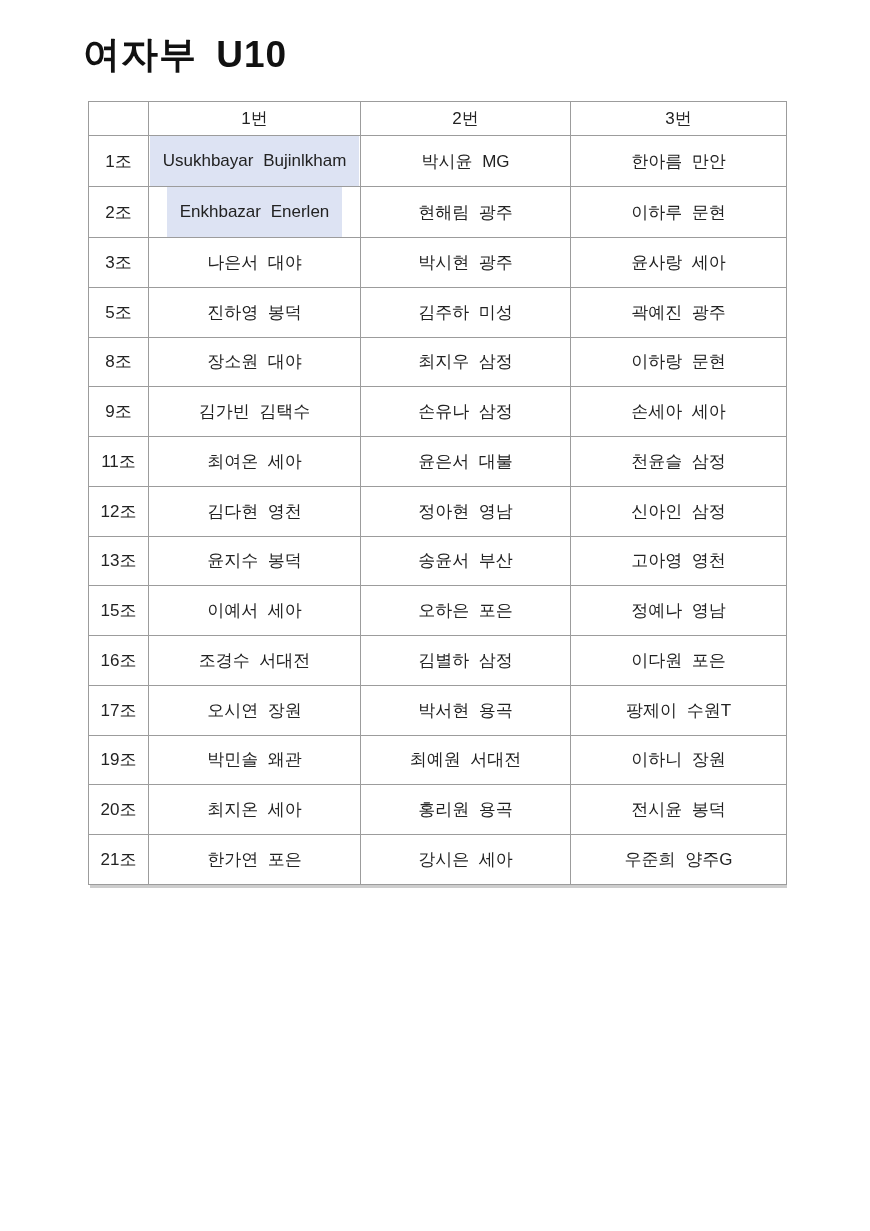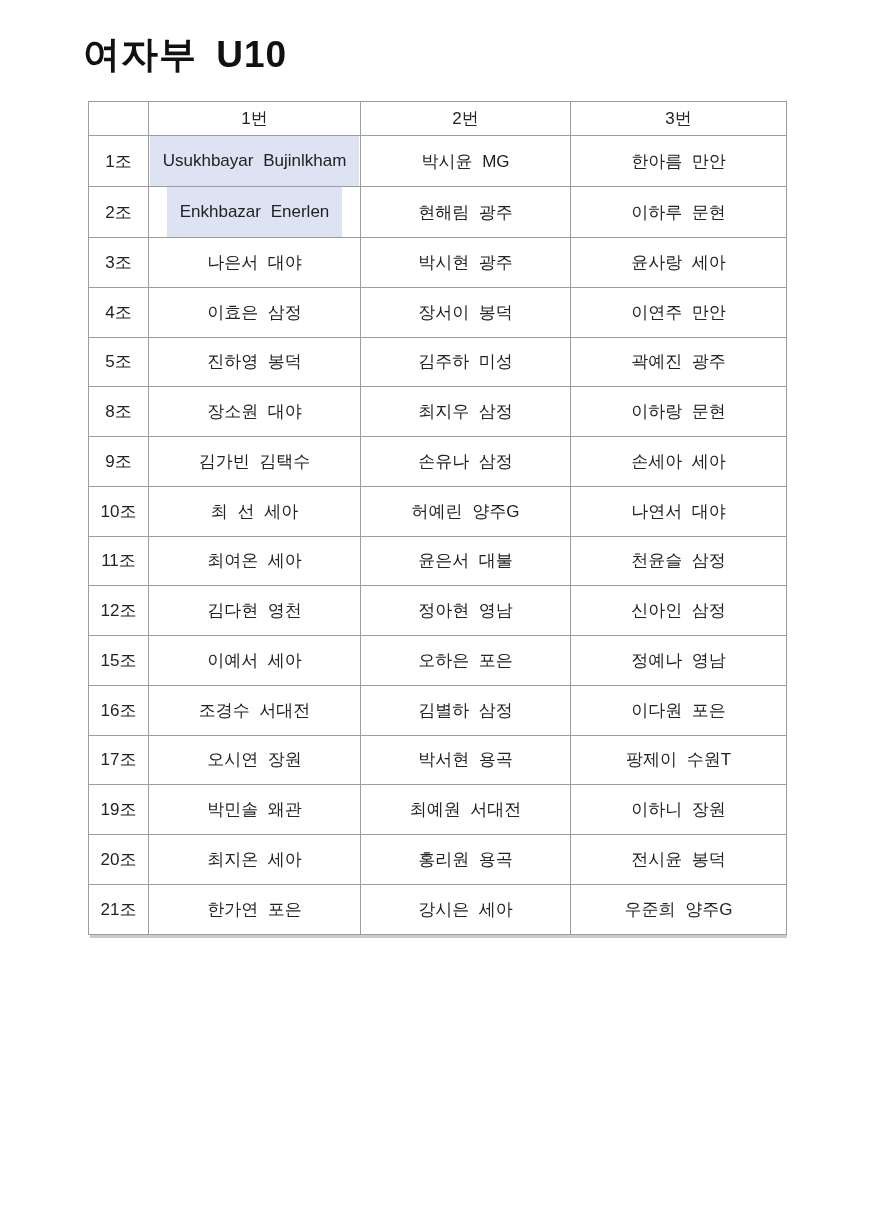--- a/index.html
+++ b/index.html
@@ -93,60 +93,54 @@
         <td>현해림 광주</td>
         <td>이하루 문현</td>
       </tr>
       <tr class="row">
         <td>3조</td>
         <td>나은서 대야</td>
         <td>박시현 광주</td>
         <td>윤사랑 세아</td>
       </tr>
       <tr class="row">
-        <td>4조</td>
-        <td>이효은 삼정</td>
-        <td>장서이 봉덕</td>
-        <td>이연주 만안</td>
-      </tr>
-      <tr class="row">
         <td>5조</td>
         <td>진하영 봉덕</td>
         <td>김주하 미성</td>
         <td>곽예진 광주</td>
       </tr>
       <tr class="row">
         <td>8조</td>
         <td>장소원 대야</td>
         <td>최지우 삼정</td>
         <td>이하랑 문현</td>
       </tr>
       <tr class="row">
         <td>9조</td>
         <td>김가빈 김택수</td>
         <td>손유나 삼정</td>
         <td>손세아 세아</td>
       </tr>
       <tr class="row">
-        <td>10조</td>
-        <td>최 선 세아</td>
-        <td>허예린 양주G</td>
-        <td>나연서 대야</td>
-      </tr>
-      <tr class="row">
         <td>11조</td>
         <td>최여온 세아</td>
         <td>윤은서 대불</td>
         <td>천윤슬 삼정</td>
       </tr>
       <tr class="row">
         <td>12조</td>
         <td>김다현 영천</td>
         <td>정아현 영남</td>
         <td>신아인 삼정</td>
+      </tr>
+      <tr class="row">
+        <td>13조</td>
+        <td>윤지수 봉덕</td>
+        <td>송윤서 부산</td>
+        <td>고아영 영천</td>
       </tr>
       <tr class="row">
         <td>15조</td>
         <td>이예서 세아</td>
         <td>오하은 포은</td>
         <td>정예나 영남</td>
       </tr>
       <tr class="row">
         <td>16조</td>
         <td>조경수 서대전</td>

